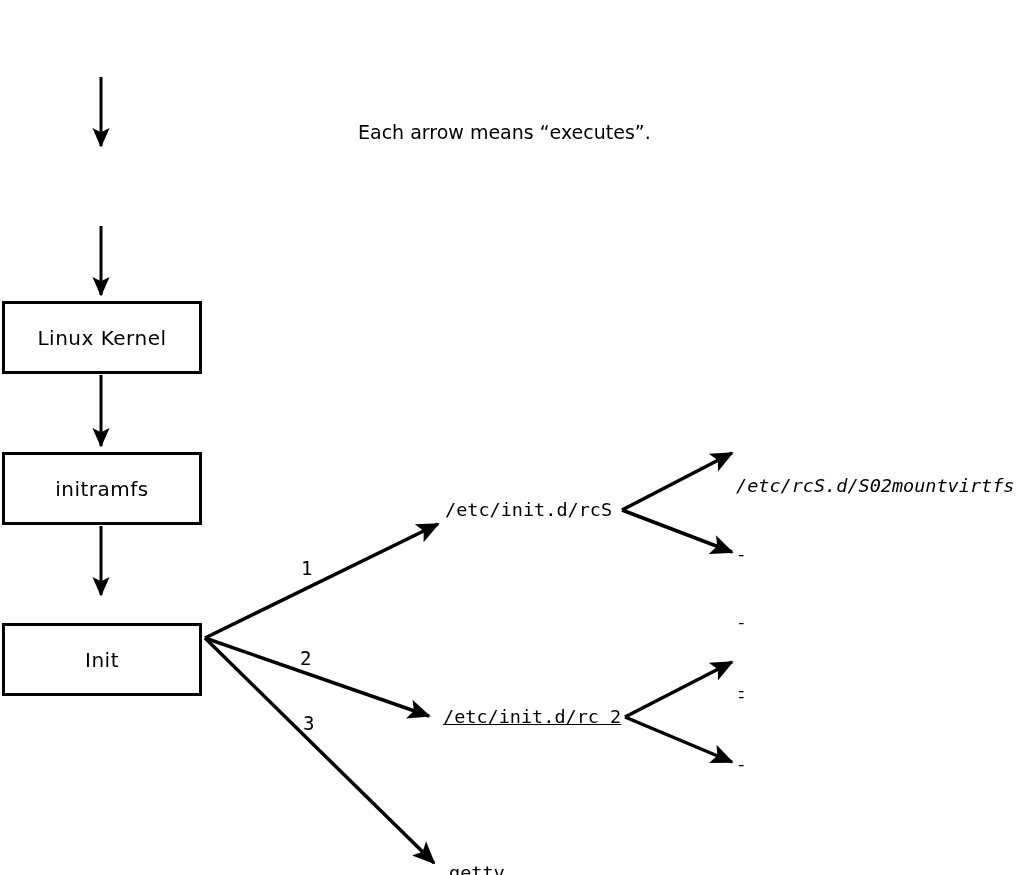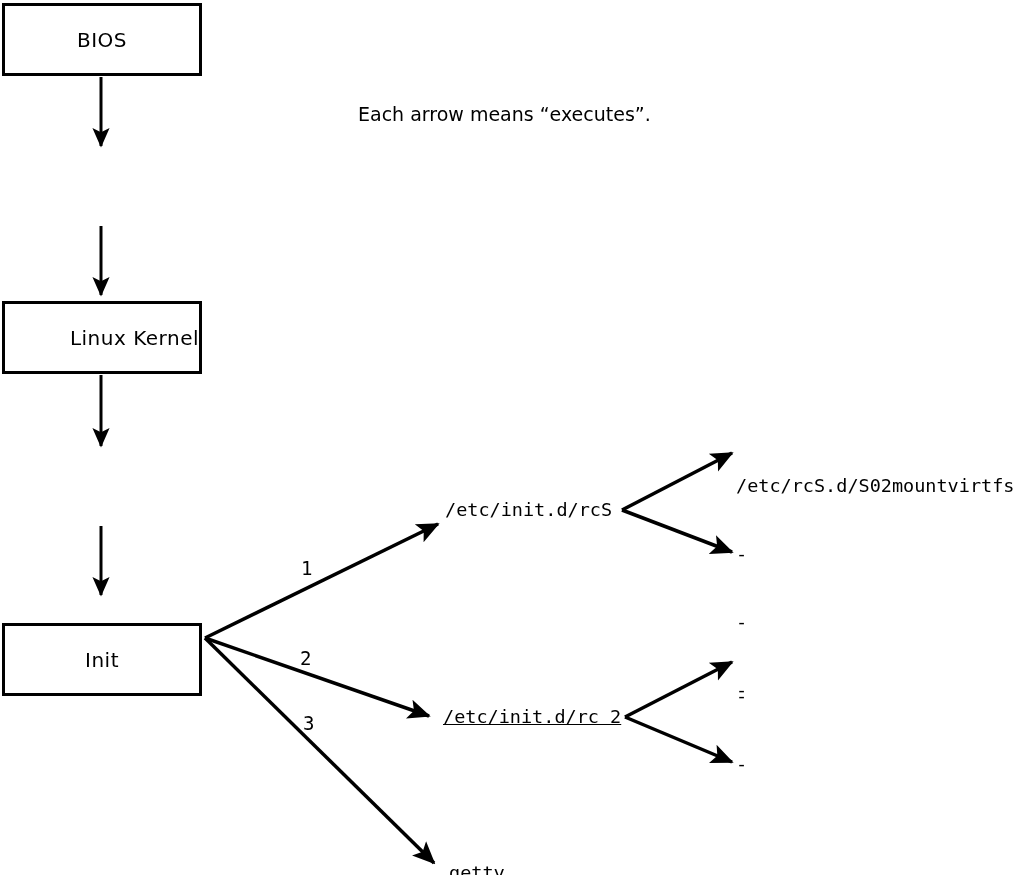--- a/index.html
+++ b/index.html
@@ -22,28 +22,28 @@
     border: 3px solid #000000;
     background: #ffffff;
     display: flex;
     align-items: center;
     justify-content: center;
     font-size: 20px;
     letter-spacing: 0.5px;
   }
   .box-bios       { top: 3px; }
   .box-bootloader { top: 152px; }
-  .box-kernel     { top: 301px; justify-content: flex-end; }
+  .box-kernel     { top: 301px; }
   .box-initramfs  { top: 452px; }
   .box-init       { top: 623px; }
 
   .note {
     position: absolute;
     left: 358px;
-    top: 103px;
+    top: 121px;
     font-size: 19px;
     white-space: nowrap;
   }
 
   .mono {
     font-family: "DejaVu Sans Mono", "Liberation Mono", monospace;
     font-size: 18.5px;
     white-space: pre;
   }
 
@@ -54,21 +54,21 @@
   }
   .num-1 { left: 301px; top: 557px; }
   .num-2 { left: 300px; top: 647px; }
   .num-3 { left: 303px; top: 712px; }
 
   .target { position: absolute; line-height: 26px; }
   .target-rcs   { left: 445px; top: 497px; }
   .target-rc2   { left: 443px; top: 704px; text-decoration: underline; }
   .target-getty { left: 449px; top: 848px; margin-top: 12px; }
 
-  .file-list { position: absolute; left: 736px; }
+  .file-list { position: absolute; left: 736px; font-style: italic; }
   .file-list div { line-height: 26px; height: 26px; }
   .files-rcs { top: 431px; }
   .files-rc2 { top: 641px; }
 </style>
 </head>
 <body>
 
 <div id="canvas">
 
   <svg class="wires" width="1024" height="875" viewBox="0 0 1024 875">
@@ -89,25 +89,25 @@
 
     <line x1="622" y1="510" x2="732" y2="453" stroke="#000" stroke-width="3.5" marker-end="url(#ah)"></line>
     <line x1="622" y1="510" x2="732" y2="552" stroke="#000" stroke-width="3.5" marker-end="url(#ah)"></line>
 
     <line x1="625" y1="717" x2="732" y2="662" stroke="#000" stroke-width="3.5" marker-end="url(#ah)"></line>
     <line x1="625" y1="717" x2="732" y2="762" stroke="#000" stroke-width="3.5" marker-end="url(#ah)"></line>
   </svg>
 
   <div class="note">Each arrow means “executes”.</div>
 
-  <div class="box box-bios">
-    <span>BIOS</span>
-  </div>
   <div class="box box-kernel">
     <span>Linux Kernel</span>
+  </div>
+  <div class="box box-initramfs">
+    <span>initramfs</span>
   </div>
   <div class="box box-init">
     <span>Init</span>
   </div>
 
   <div class="branch-num num-1">1</div>
   <div class="branch-num num-2">2</div>
   <div class="branch-num num-3">3</div>
 
   <div class="mono target target-rcs">/etc/init.d/rcS</div>

